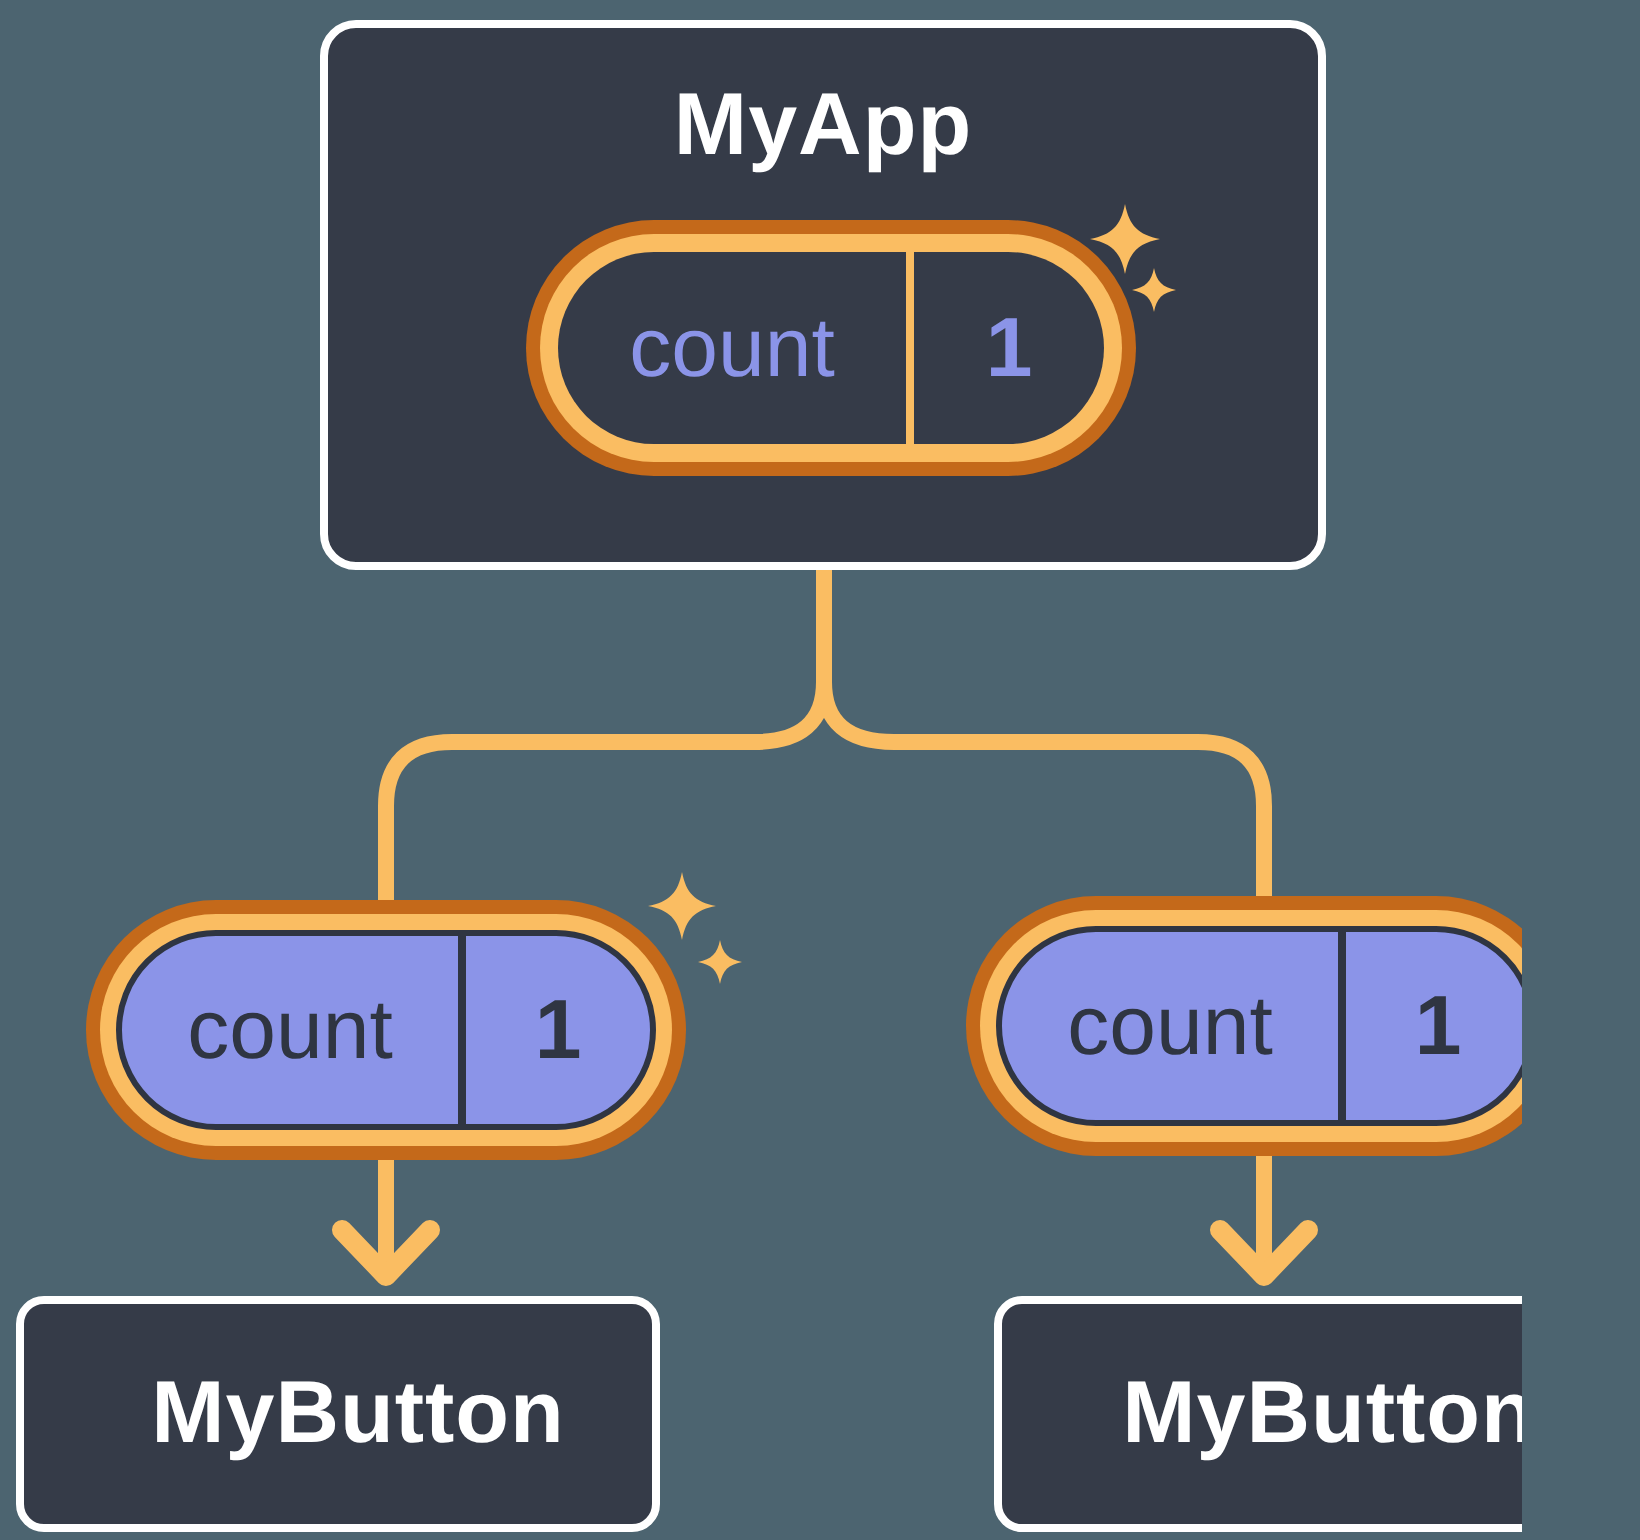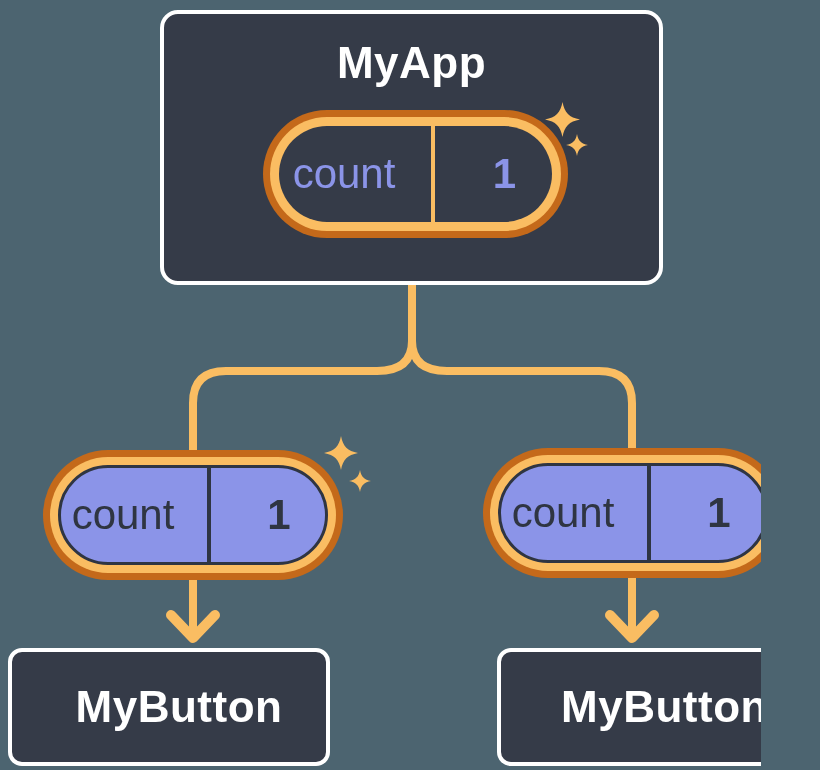--- a/index.html
+++ b/index.html
@@ -50,21 +50,21 @@
   .pill-left{left:43px;top:450px;width:300px;height:130px;}
   .pill-right{left:483px;top:448px;width:300px;height:130px;}
   .pill-ring{
     box-sizing:border-box;width:100%;height:100%;border-radius:999px;
     background:var(--accent-orange);
   }
   .pill-top .pill-ring{padding:9px;}
   .pill-lav .pill-ring{padding:8px;}
   .pill-core{
     box-sizing:border-box;width:100%;height:100%;border-radius:999px;
-    display:flex;align-items:stretch;overflow:hidden;gap:22px;
+    display:flex;align-items:stretch;overflow:hidden;
   }
   .pill-top .pill-core{background:var(--node-fill);}
   .pill-lav .pill-core{background:var(--state-fill);border:3px solid var(--state-text-dark);}
   .pill-cell{display:flex;align-items:center;justify-content:center;}
   .cell-key{flex:1;}
   .pill-top .cell-value{width:95px;}
   .pill-lav .cell-value{width:92px;}
   .pill-divider{width:4px;}
   .pill-top .pill-divider{background:var(--accent-orange);}
   .pill-lav .pill-divider{background:var(--state-text-dark);}

